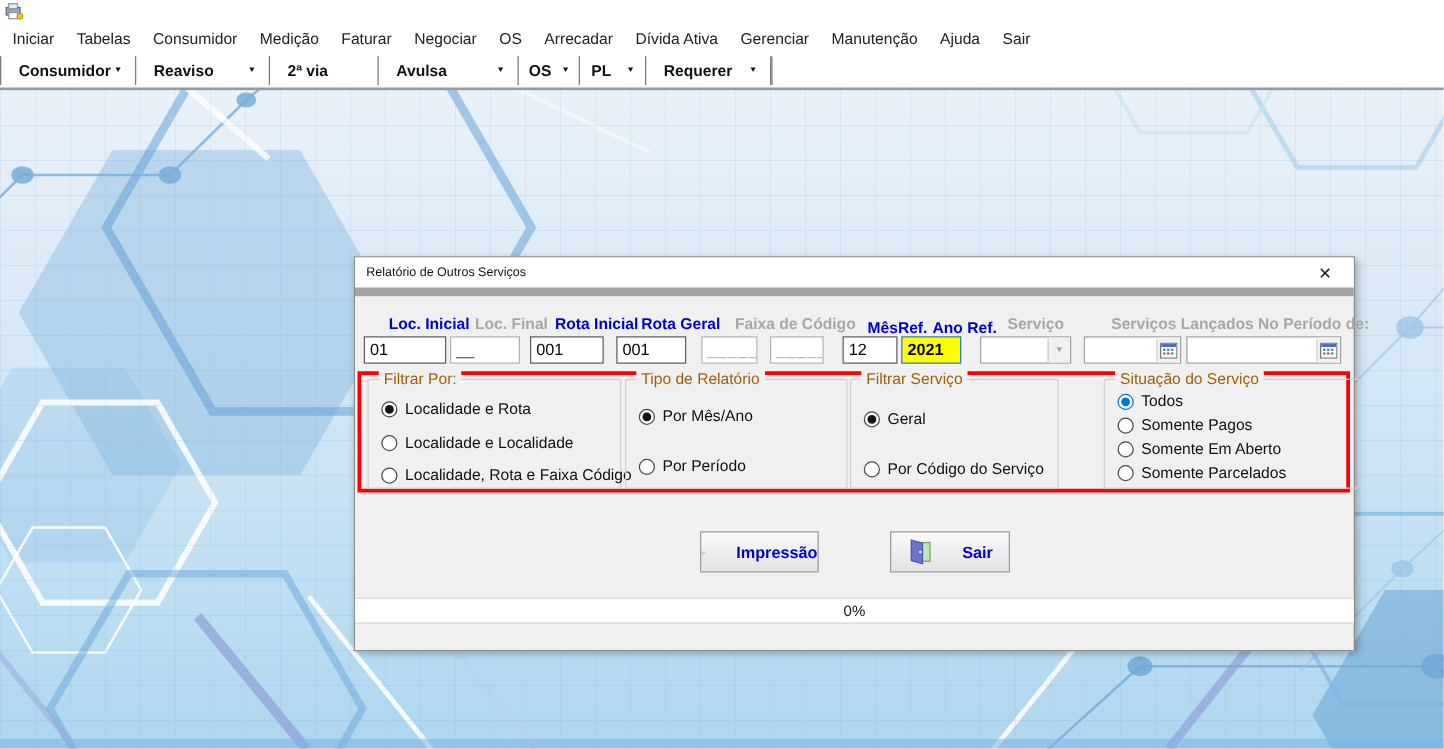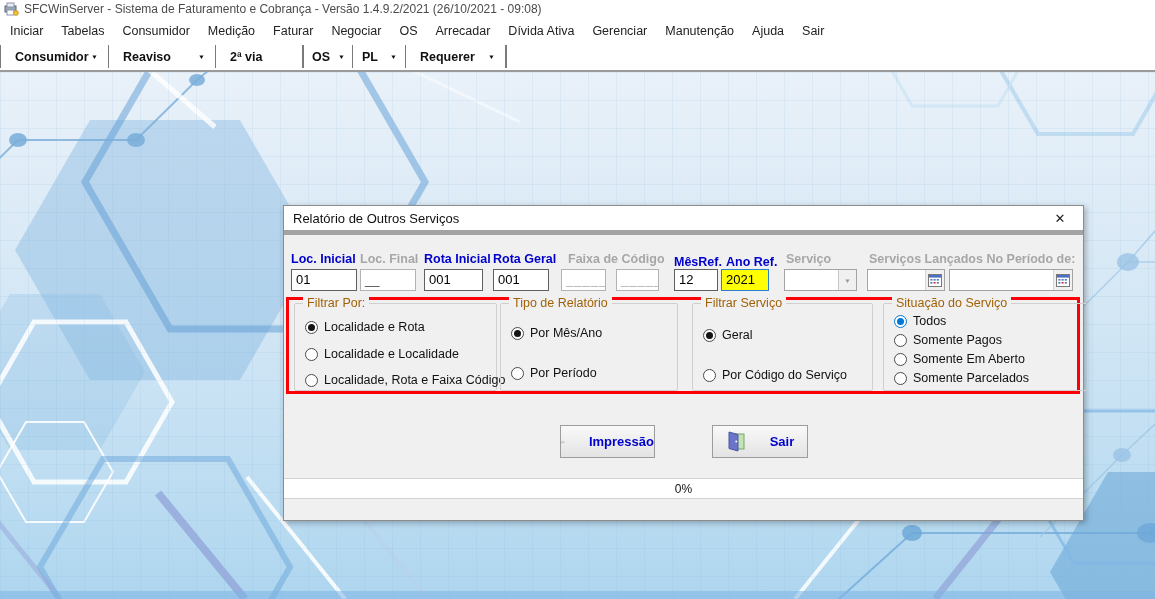--- a/index.html
+++ b/index.html
@@ -19,32 +19,32 @@
            padding:0 10px 0 14px;font-weight:700;font-size:12.5px;color:#101010;flex:none;}
   .tb-item.noarrow{justify-content:flex-start;}
   .tb-arrow{font-size:7px;color:#111;line-height:1;transform:scaleY(.9);}
   .tb-fill{flex:1;}
   
   .desktop{position:absolute;left:0;top:72px;width:1155px;height:527px;}
   
   .dialog{position:absolute;left:283px;top:205px;width:801px;height:316px;box-sizing:border-box;
           background:#f0f0f0;border:1px solid #8c8c8c;box-shadow:2px 2px 6px rgba(0,0,0,.28);z-index:5;}
   .dlg-title{height:24px;background:#fff;display:flex;align-items:center;padding-left:9px;
-             font-size:13px;color:#111;border-bottom:5px solid #a3a3a3;}
+             font-size:10px;color:#111;border-bottom:7px solid #a3a3a3;}
   .dlg-close{position:absolute;top:4px;right:13px;width:20px;height:17px;display:flex;align-items:center;
              justify-content:center;font-size:13px;color:#222;cursor:default;}
-  .flabel{position:absolute;top:46px;font-weight:700;font-size:12.5px;white-space:nowrap;}
+  .flabel{position:absolute;top:46px;font-weight:700;font-size:12.5px;white-space:nowrap;margin-left:20px;}
   .lblue{color:#0000cd;}
   .lgray{color:#a7a7a7;}
   .tinput{position:absolute;top:63px;height:22px;box-sizing:border-box;background:#fff;
           border:1px solid #5f5f5f;font-size:13px;color:#000;padding:2px 0 0 4px;overflow:hidden;}
   .tinput.dis{border-color:#b3b3b3;color:#8e8e8e;}
   .tinput.mask{color:#444;}
   .tinput.maskg{color:#b0b0b0;letter-spacing:1px;}
-  .tinput.focus-yellow{background:#ffff00;border:1px solid #2d7dd2;font-weight:400;}
+  .tinput.focus-yellow{background:#ffff00;border:1px solid #2d7dd2;font-weight:700;}
   .combo{position:absolute;top:63px;height:22px;box-sizing:border-box;background:#fff;
          border:1px solid #a3a3a3;display:flex;align-items:stretch;}
   .combo .cfield{flex:1;}
   .combo .cbtn{width:17px;background:#f0f0f0;border-left:1px solid #c9c9c9;display:flex;
                align-items:center;justify-content:center;flex:none;}
   .combo .cbtn .tb-arrow{color:#9a9a9a;}
   .datefld{position:absolute;top:63px;height:22px;box-sizing:border-box;background:#fff;
            border:1px solid #a3a3a3;display:flex;align-items:stretch;}
   .datefld .dfield{flex:1;font-size:13px;color:#444;padding:2px 0 0 4px;}
   .datefld .calbtn{width:18px;display:flex;align-items:center;justify-content:center;
@@ -69,21 +69,20 @@
 </head>
 <body>
 
 <div class="titlebar">
   <svg width="15" height="14" viewBox="0 0 15 14">
     <rect x="1" y="4" width="11" height="6" fill="#9aa7b8" stroke="#5a6678"></rect>
     <rect x="3" y="1" width="7" height="4" fill="#e8edf4" stroke="#8a94a8"></rect>
     <rect x="3" y="8" width="7" height="5" fill="#ffffff" stroke="#8a94a8"></rect>
     <circle cx="12" cy="11" r="2.4" fill="#f4c430" stroke="#b8860b" stroke-width="0.7"></circle>
   </svg>
-  <span class="wtitle">SFCWinServer - Sistema de Faturamento e Cobrança - Versão 1.4.9.2/2021 (26/10/2021 - 09:08)</span>
 </div>
 
 <div class="menubar">
   <span class="menu-item">Iniciar</span>
   <span class="menu-item">Tabelas</span>
   <span class="menu-item">Consumidor</span>
   <span class="menu-item">Medição</span>
   <span class="menu-item">Faturar</span>
   <span class="menu-item">Negociar</span>
   <span class="menu-item">OS</span>
@@ -104,20 +103,24 @@
   <div class="tb-sep"></div>
   <div class="tb-item" style="width:106px">
     <span>Reaviso</span>
     <span class="tb-arrow">▼</span>
   </div>
   <div class="tb-sep"></div>
   <div class="tb-item noarrow" style="width:86px">
     <span>2ª via</span>
   </div>
   <div class="tb-sep"></div>
+  <div class="tb-item" style="width:111px">
+    <span>Avulsa</span>
+    <span class="tb-arrow">▼</span>
+  </div>
   <div class="tb-sep"></div>
   <div class="tb-item" style="width:48px;padding-left:8px;padding-right:7px">
     <span>OS</span>
     <span class="tb-arrow">▼</span>
   </div>
   <div class="tb-sep"></div>
   <div class="tb-item" style="width:52px;padding-left:9px;padding-right:8px">
     <span>PL</span>
     <span class="tb-arrow">▼</span>
   </div>
@@ -295,21 +298,21 @@
     <div class="opt" style="top:22px">
       <span class="radio on"></span>
       <span>Por Mês/Ano</span>
     </div>
     <div class="opt" style="top:62px">
       <span class="radio"></span>
       <span>Por Período</span>
     </div>
   </div>
 
-  <div class="grp" style="left:408px;width:181px">
+  <div class="grp" style="left:396px;width:167px">
     <span class="grp-title">Filtrar Serviço</span>
     <div class="opt" style="top:24px">
       <span class="radio on"></span>
       <span>Geral</span>
     </div>
     <div class="opt" style="top:64px">
       <span class="radio"></span>
       <span>Por Código do Serviço</span>
     </div>
   </div>

